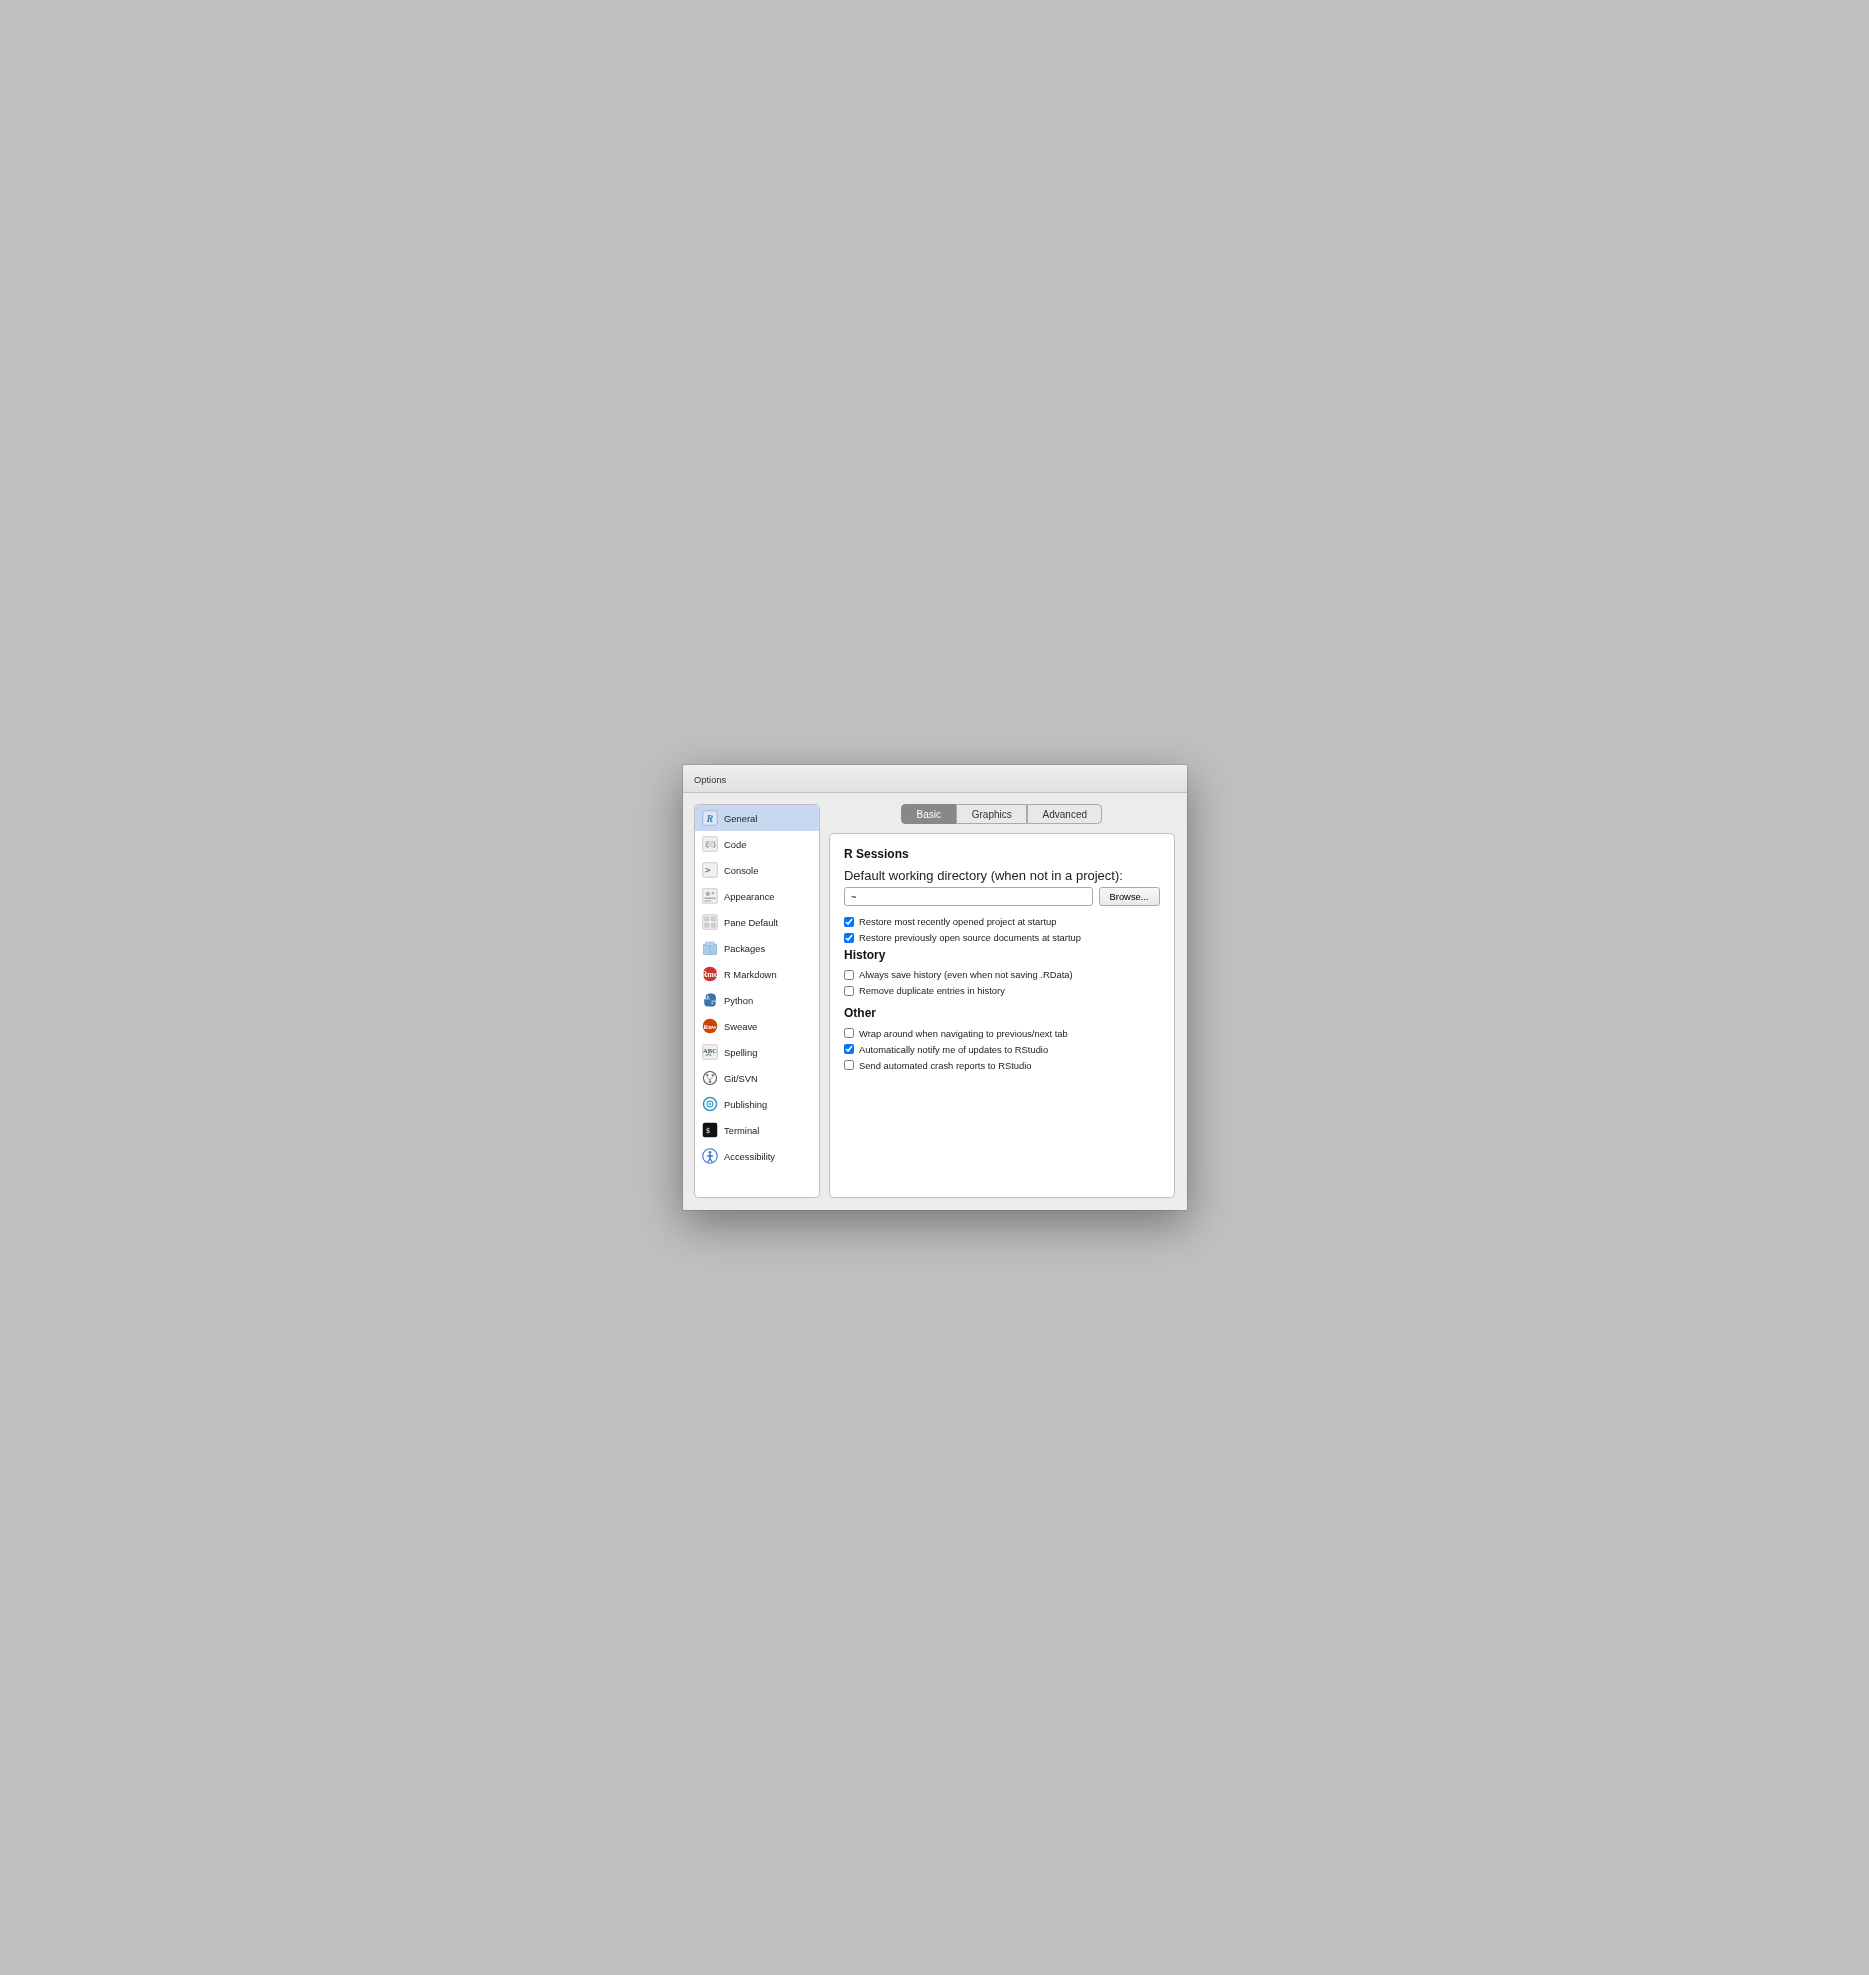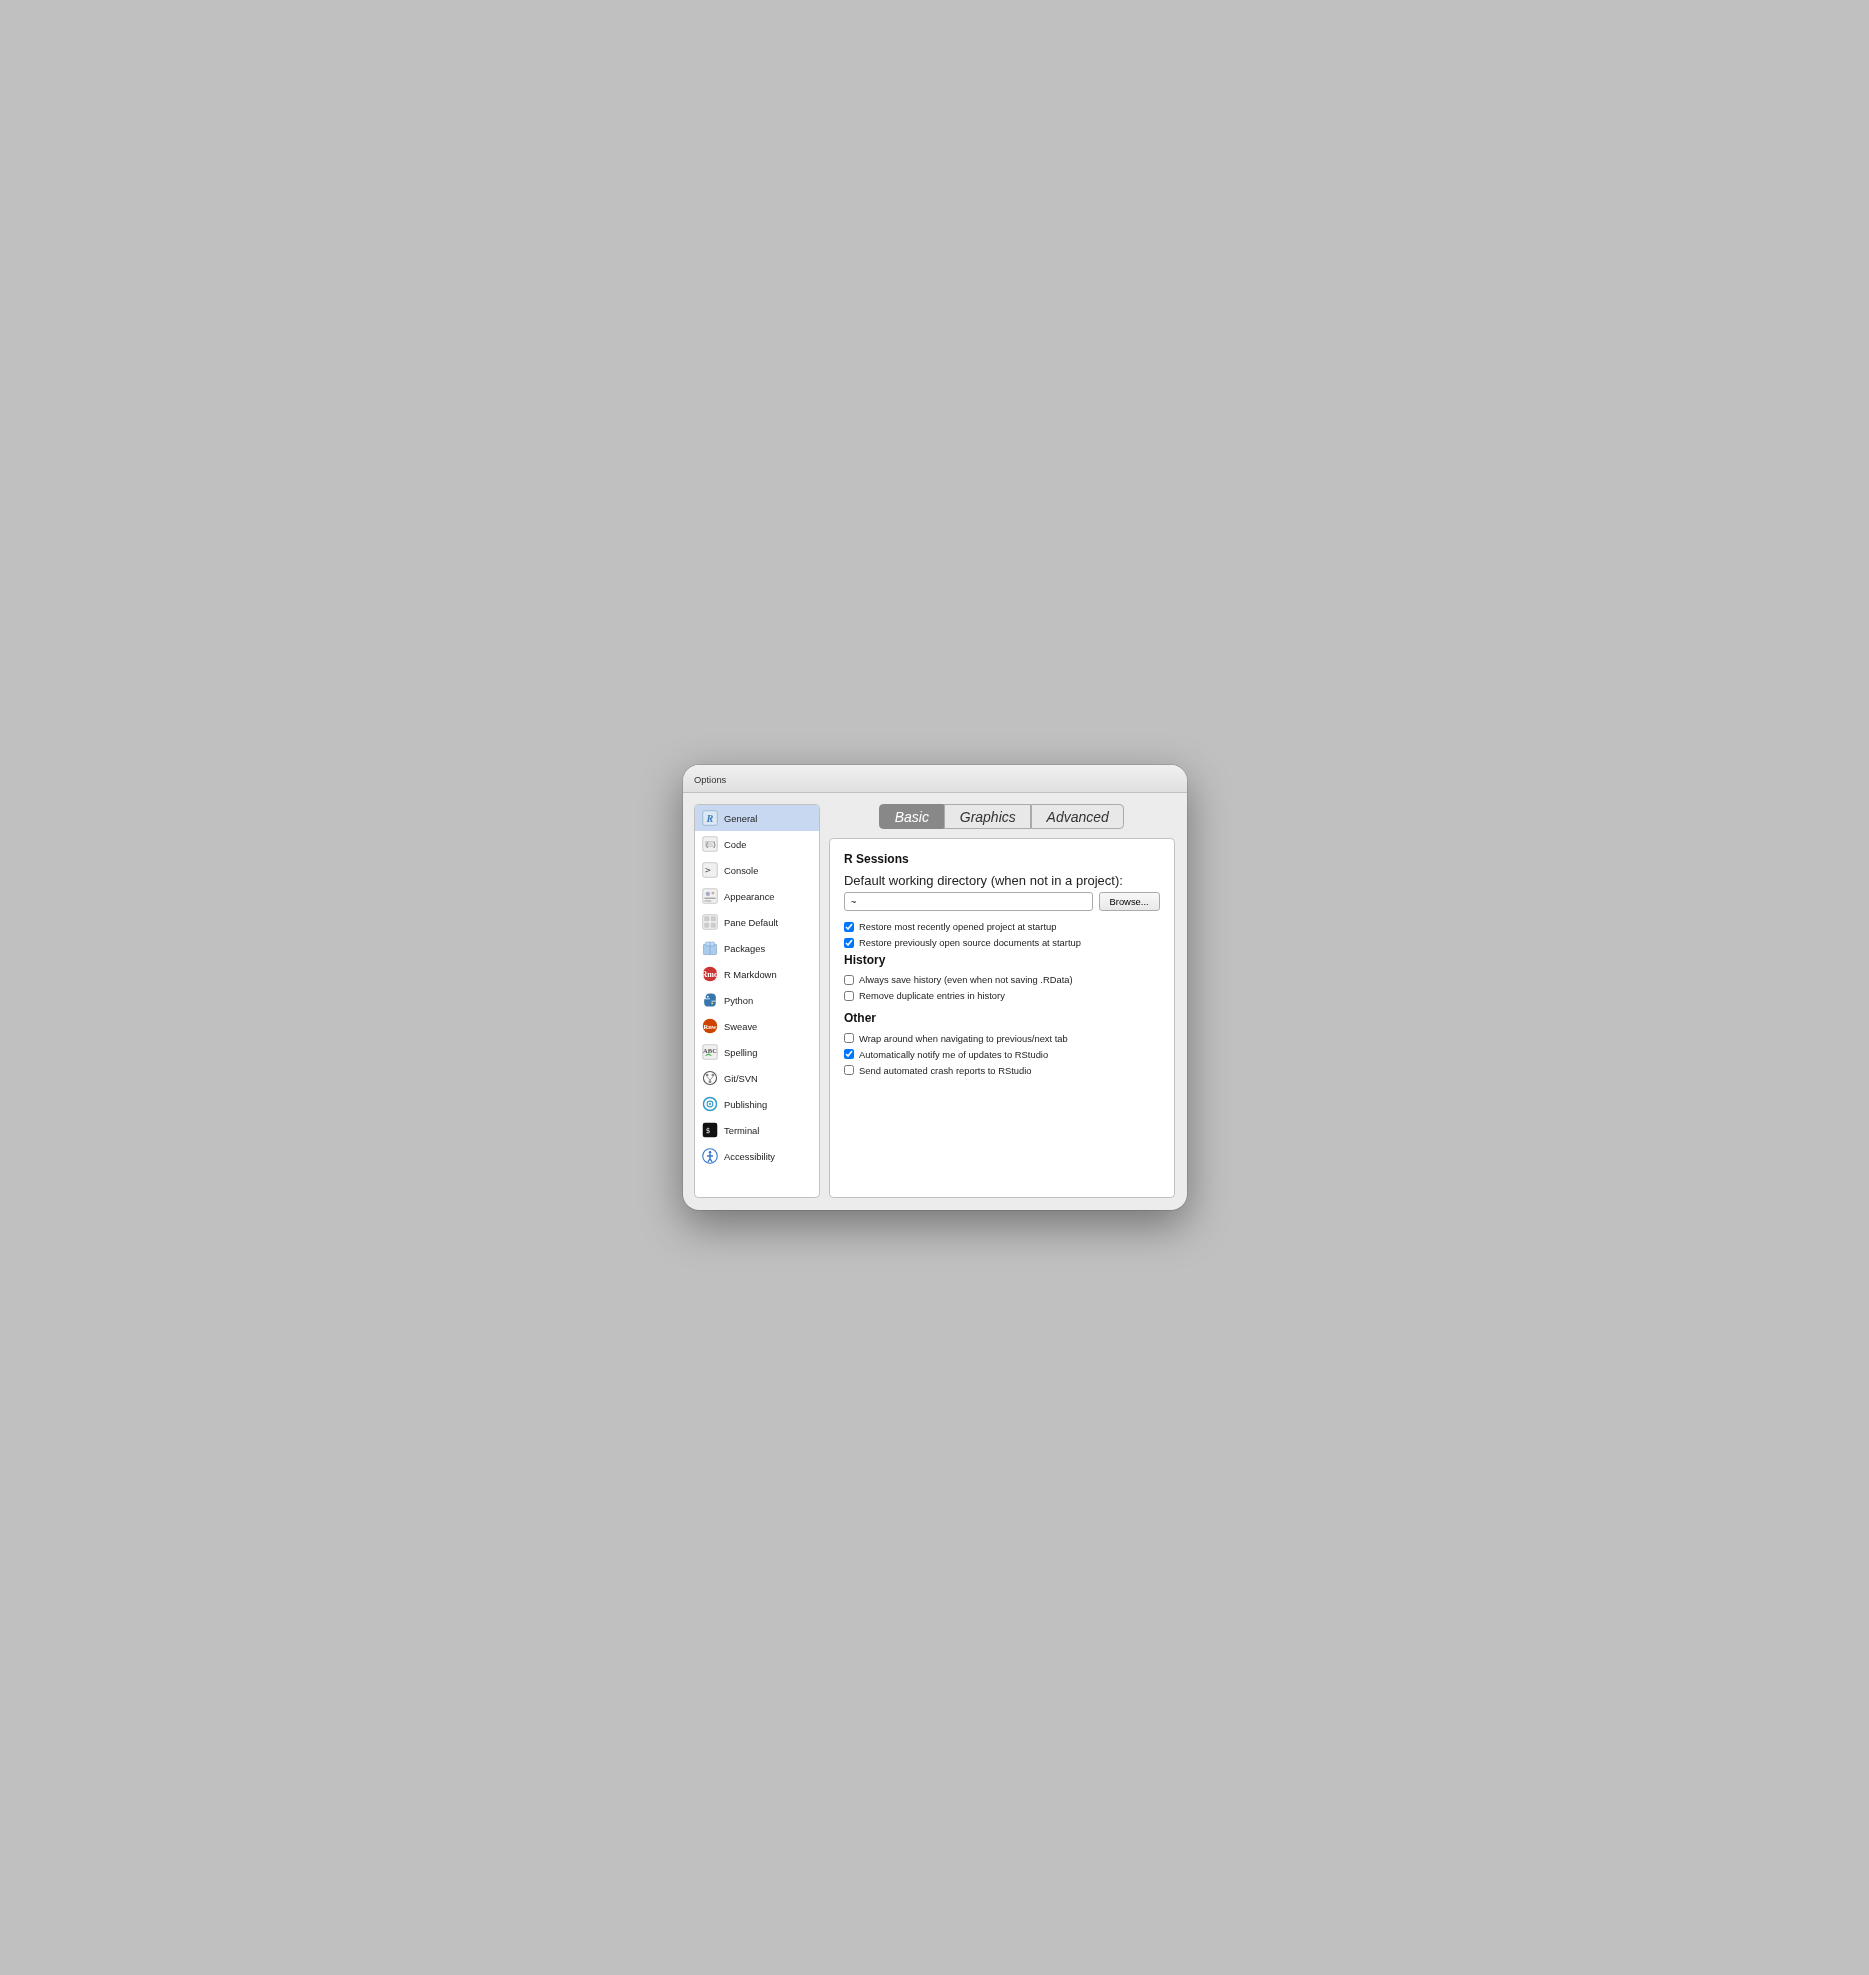--- a/index.html
+++ b/index.html
@@ -6,21 +6,21 @@
     body {
       background: #c0c0c0;
       display: flex;
       justify-content: center;
       align-items: center;
       min-height: 100vh;
       font-family: -apple-system, BlinkMacSystemFont, "Helvetica Neue", Arial, sans-serif;
     }
     .dialog {
       background: #ececec;
-      border-radius: 16px;
+      border-radius: 0;
       box-shadow: 0 14.4px 43px rgba(0,0,0,0.4), 0 0 0 0.7px rgba(0,0,0,0.15);
       width: 504px;
       padding-bottom: 0;
       overflow: hidden;
     }
     .title-bar {
       background: linear-gradient(to bottom, #f0f0f0, #e0e0e0);
       border-bottom: 0.7px solid #c0c0c0;
       padding: 7.2px 11.5px;
       border-radius: 8.6px 8.6px 0 0;
@@ -77,27 +77,26 @@
       gap: 8.6px;
     }
     
     .tabs {
       display: flex;
       justify-content: center;
       gap: 0;
     }
     .tab {
       padding: 3.6px 14.4px;
-      font-size: 14px;
+      font-size: 10px;
       font-weight: 500;
       border: 0.7px solid #aaa;
       background: #e8e8e8;
       cursor: pointer;
       color: #333;
-      font-style: italic;
     }
     .tab:first-child {
       border-radius: 4.3px 0 0 4.3px;
     }
     .tab:last-child {
       border-radius: 0 4.3px 4.3px 0;
     }
     .tab.active {
       background: #888;
       color: white;

